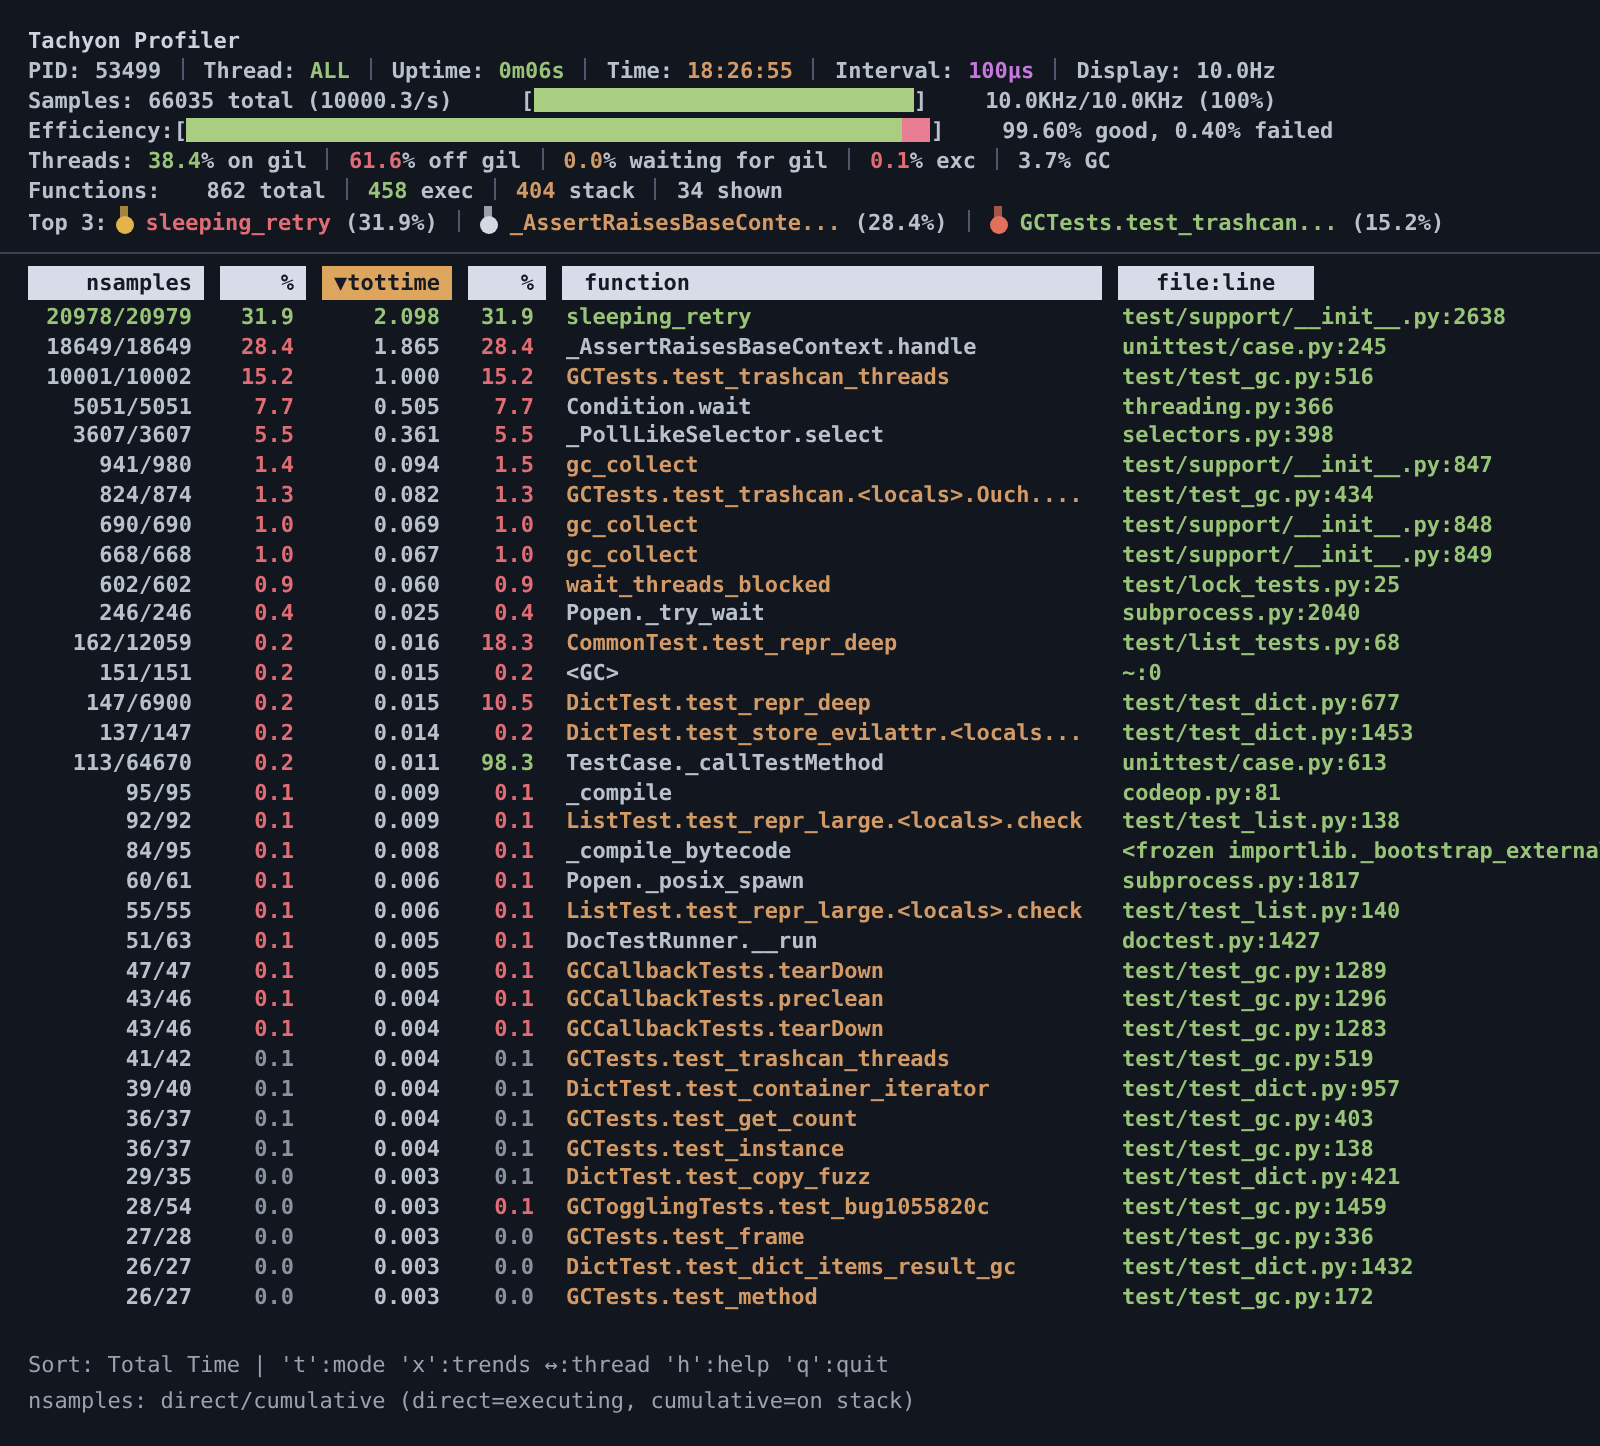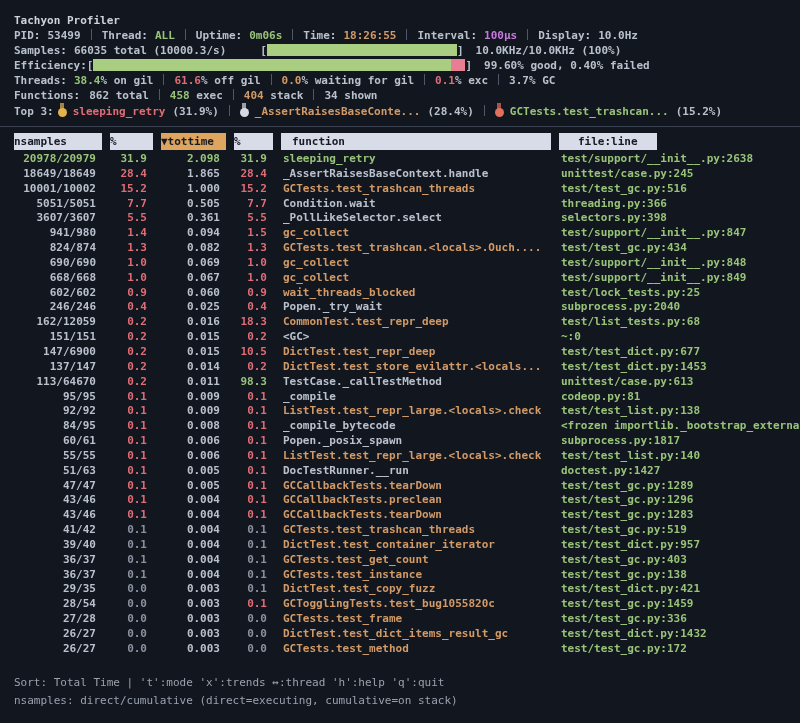--- a/index.html
+++ b/index.html
@@ -11,43 +11,43 @@
   .line.top3-line{height:17px;line-height:17px}
   .title{color:var(--bright)}
   .lbl{margin-right:7px;color:var(--fg)}
   .vsep{display:inline-block;width:1px;height:11px;background:var(--dim);margin:0 10px;vertical-align:-1px}
   .bracket{color:var(--fg)}
   .bar{display:inline-block;height:12px;vertical-align:-2px;white-space:nowrap;font-size:0}
   .seg{display:inline-block;height:12px}
   .seg.green{background:var(--bar_green)}
   .seg.pink{background:var(--bar_pink)}
   .samples-gap{margin-left:34px}
-  .rate{margin-left:12px}
+  .rate{margin-left:29px}
   .rule{height:1px;background:var(--rule);margin:6px 0 6px -14px;width:800px}
   .grid{display:grid;grid-template-columns:88px 43px 65px 39px 270px auto;column-gap:8px}
   .thead{height:17px;align-items:center}
   .hcell{background:var(--header_bg);color:var(--header_fg);height:17px;line-height:17px}
   .hcell.sort{background:var(--sort_bg)}
-  .hcell.num{text-align:left;padding-right:24px}
+  .hcell.num{text-align:right;padding-right:6px}
   .hcell.txt{padding-left:11px}
   .hcell.fit{justify-self:start;padding:0 19px}
   .tbody{margin-top:2px}
   .trow{display:grid;grid-template-columns:88px 43px 65px 39px 270px auto;column-gap:8px;height:14.85px;line-height:14.85px}
   .cell{overflow:hidden;white-space:nowrap}
   .cell.num{text-align:right;padding-right:6px}
   .cell.fn,.cell.fl{padding-left:2px}
   .c-fg{color:var(--fg)} .c-green{color:var(--green)} .c-red{color:var(--red)}
   .c-orange{color:var(--orange)} .c-purple{color:var(--purple)} .c-grey{color:var(--grey)}
   .top3-entries{margin-left:4px}
   .t3name{margin-right:7px}
   .medal{display:inline-block;position:relative;width:9px;height:14px;margin-right:6px;vertical-align:-2px}
   .medal::before{content:"";position:absolute;top:0;left:2.5px;width:4px;height:7px;background:currentColor;opacity:.7}
   .medal::after{content:"";position:absolute;bottom:0;left:0;width:9px;height:9px;border-radius:50%;background:currentColor}
   .medal.gold{color:var(--medal_gold)} .medal.silver{color:var(--medal_silver)} .medal.bronze{color:var(--medal_bronze)}
-  .stats-f .stat:first-child{margin-left:2px}
+  .stats-f .stat:first-child{margin-left:16px}
   .footer{position:absolute;left:14px;top:674px;line-height:18px;color:var(--footer);font-weight:normal;white-space:nowrap}
 </style>
 </head>
 <body>
 
 <div class="screen">
   <div class="pad">
     <div class="line title">Tachyon Profiler</div>
 
     <div class="line"><span class="lbl">PID:</span><span class="c-fg">53499</span><span class="vsep"></span><span class="lbl">Thread:</span><span class="c-green">ALL</span><span class="vsep"></span><span class="lbl">Uptime:</span><span class="c-green">0m06s</span><span class="vsep"></span><span class="lbl">Time:</span><span class="c-orange">18:26:55</span><span class="vsep"></span><span class="lbl">Interval:</span><span class="c-purple">100µs</span><span class="vsep"></span><span class="lbl">Display:</span><span class="c-fg">10.0Hz</span></div>

